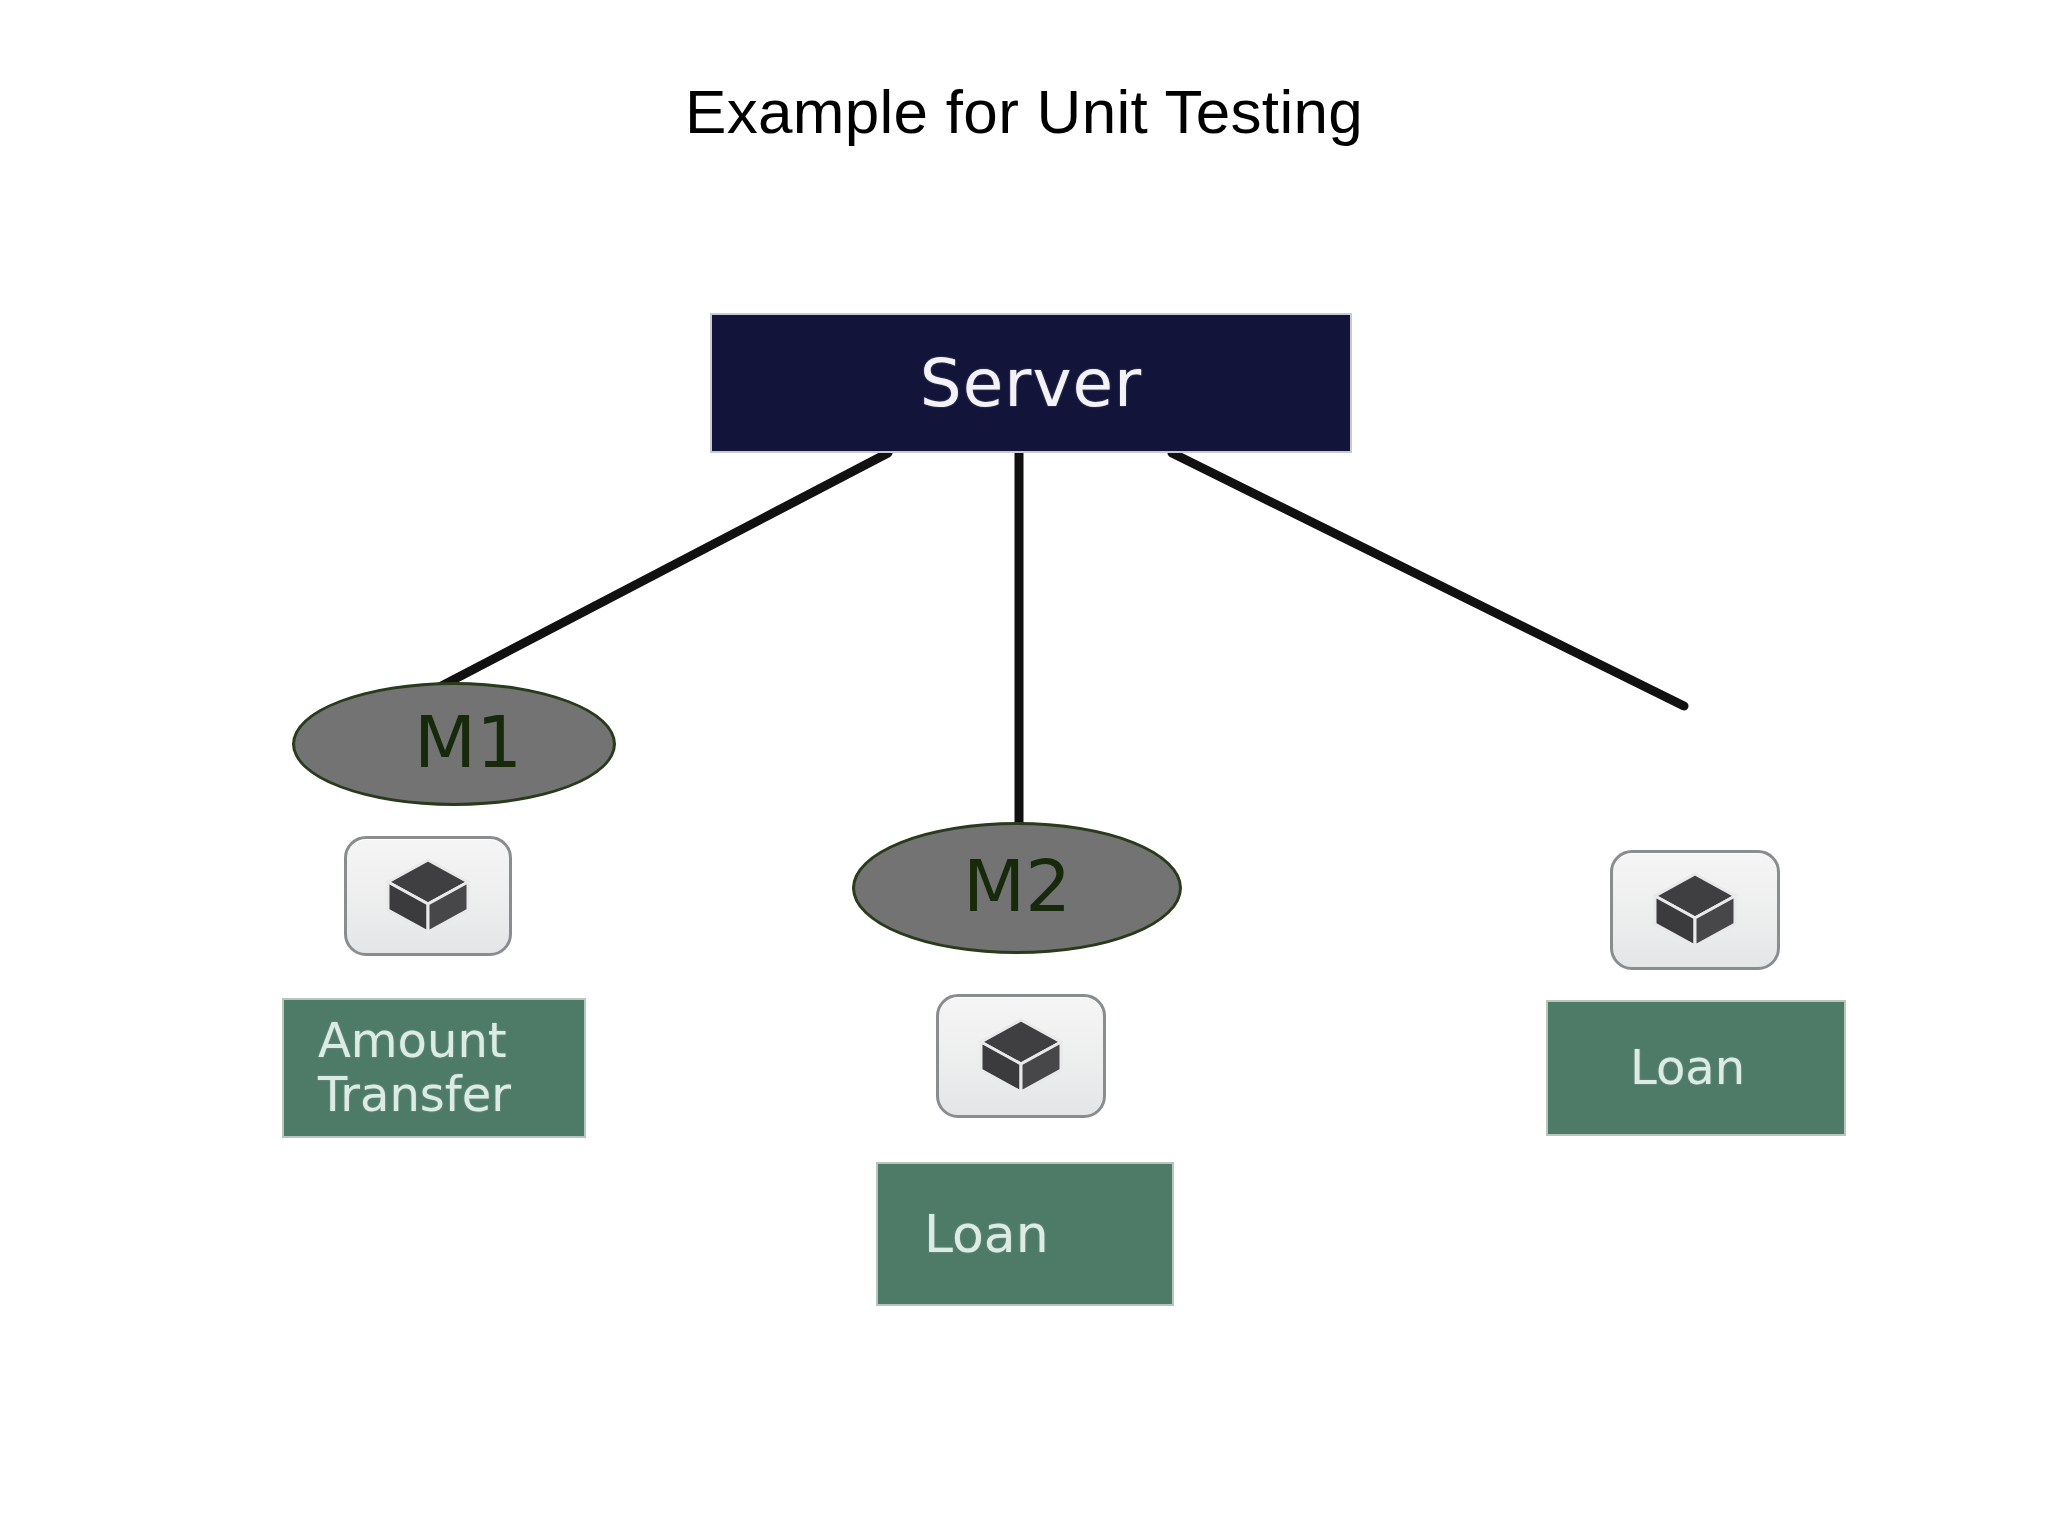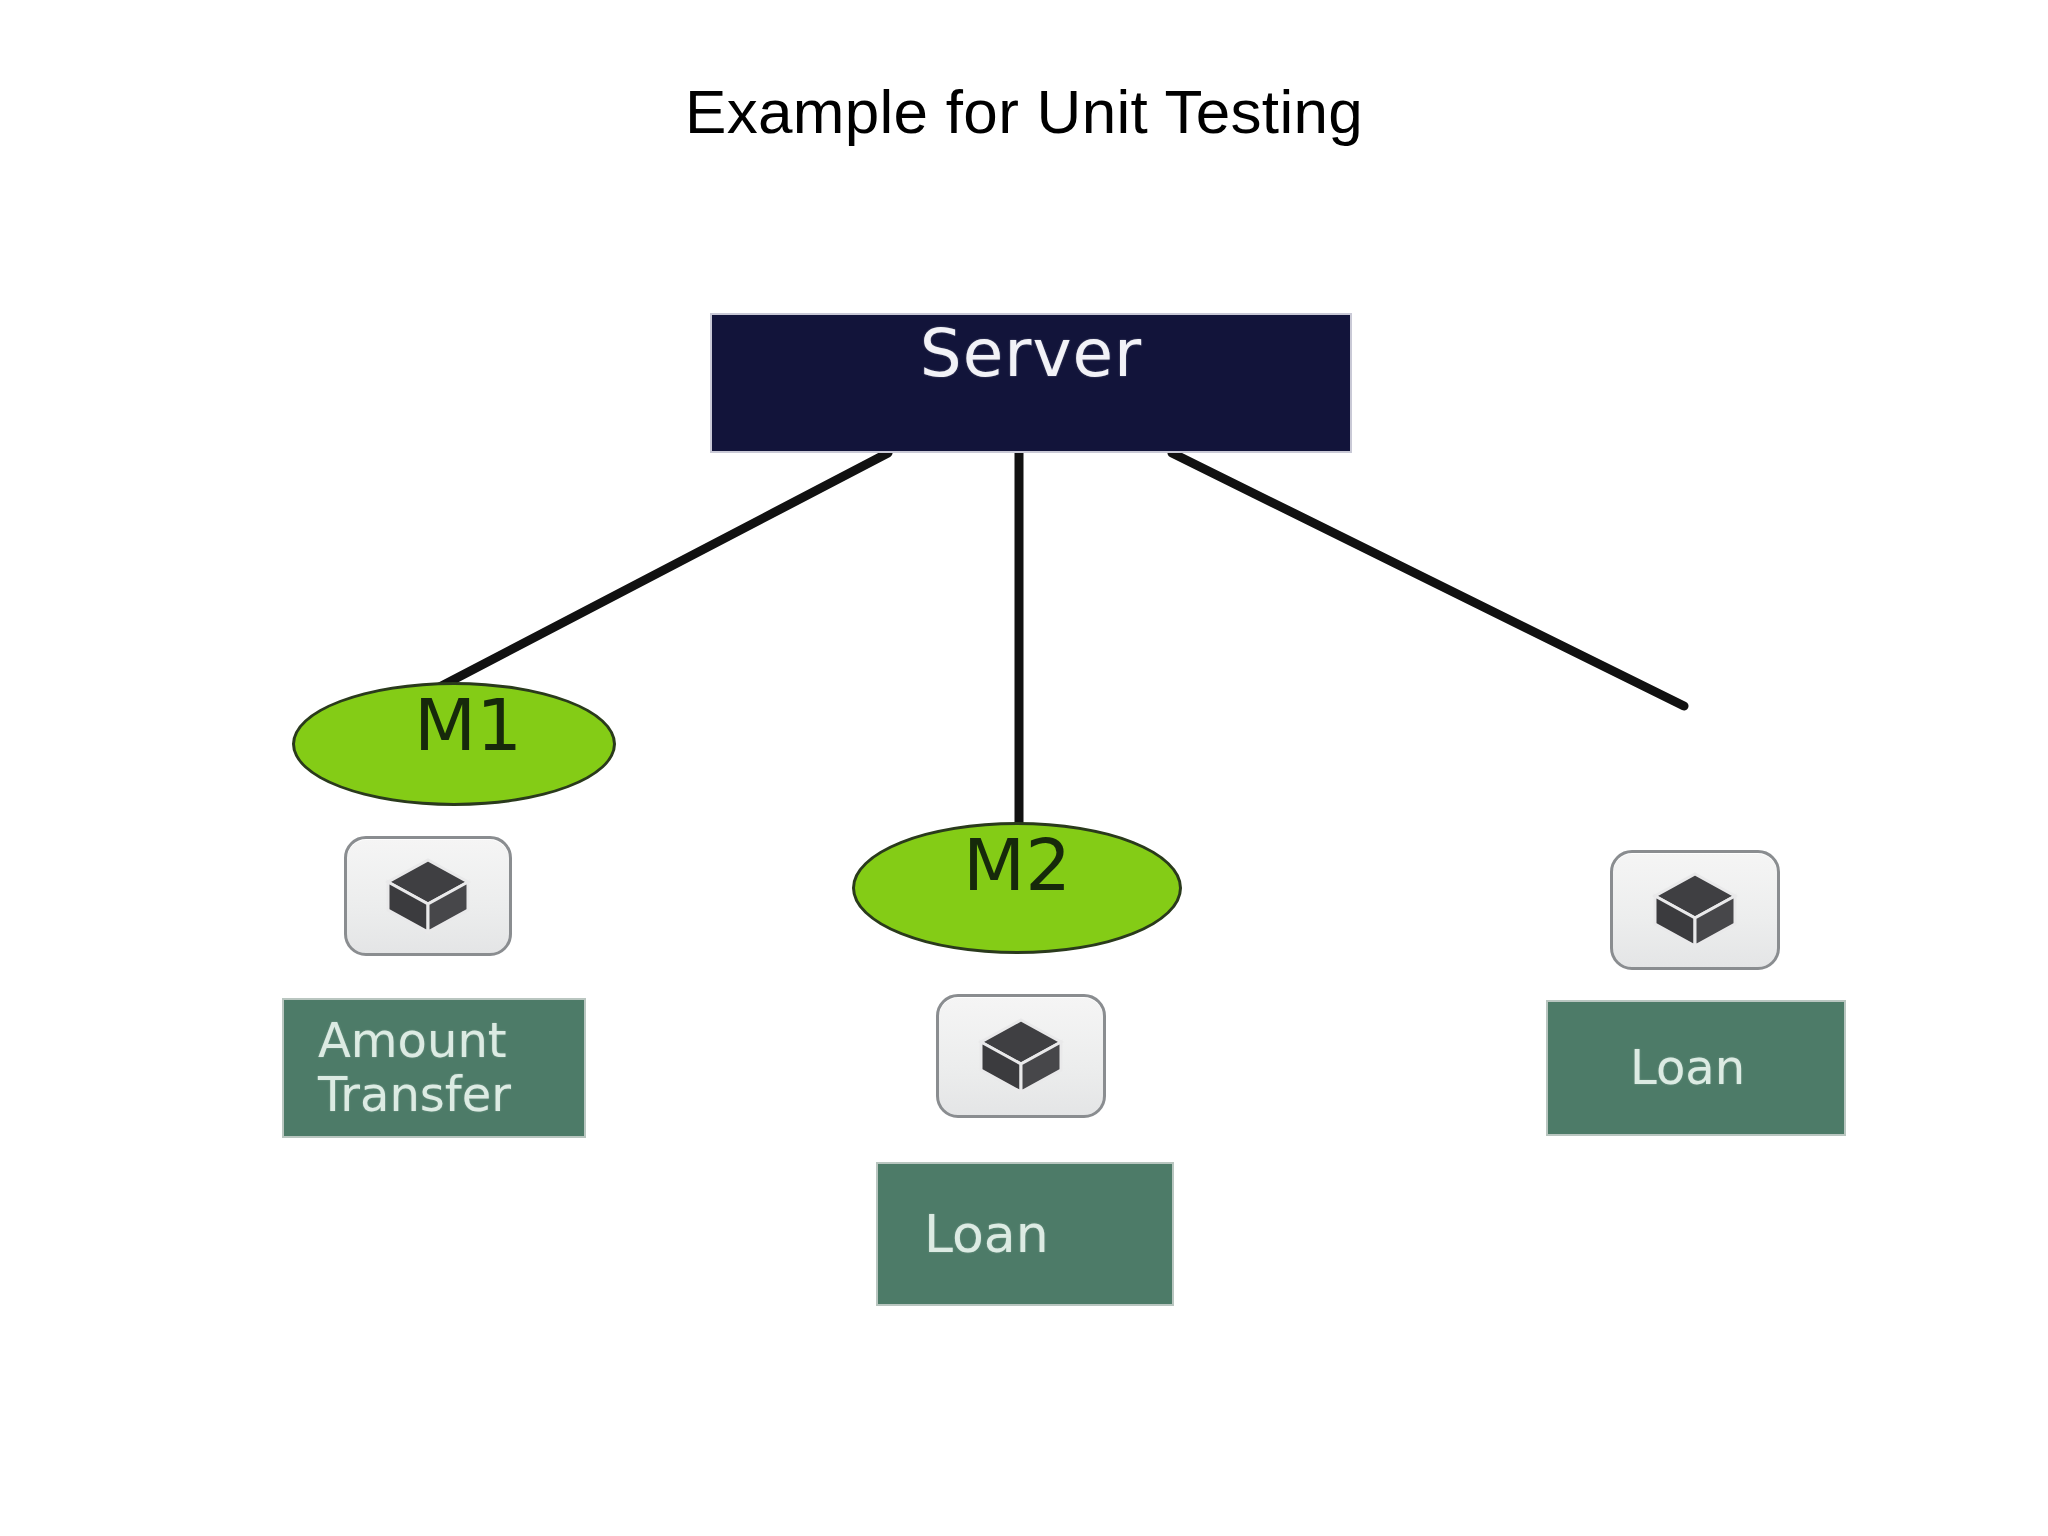--- a/index.html
+++ b/index.html
@@ -48,39 +48,41 @@
   .server-box {
     position: absolute;
     left: 710px;
     top: 313px;
     width: 642px;
     height: 140px;
     background: #12143a;
     border: 2px solid #c9c9d6;
     box-sizing: border-box;
     display: flex;
+    align-items: center;
     justify-content: center;
   }
   .server-label {
     color: #f2f2f7;
     font-family: "DejaVu Sans", sans-serif;
     font-size: 66px;
     font-weight: 400;
     letter-spacing: 1px;
     text-shadow: 0 0 2px rgba(255,255,255,0.35);
   }
 
   
   .module-ellipse {
     position: absolute;
-    background: #84cc16;
+    background: #737373;
     border: 3px solid #2a3a1c;
     border-radius: 50%;
     box-sizing: border-box;
     display: flex;
+    align-items: center;
     justify-content: center;
   }
   .module-label {
     color: #16290b;
     font-family: "DejaVu Sans", sans-serif;
     font-size: 72px;
     font-weight: 400;
     letter-spacing: 0px;
     transform: translateY(-2px);
   }

